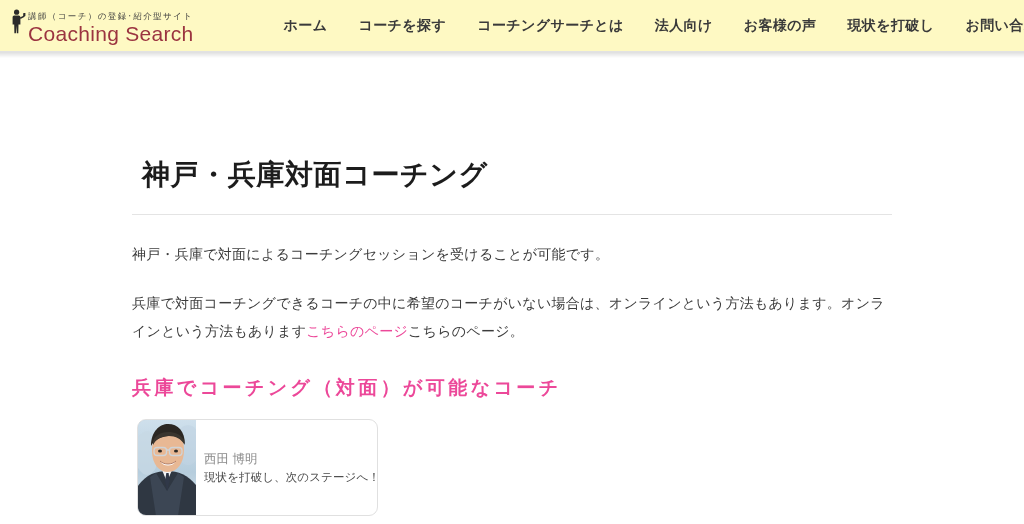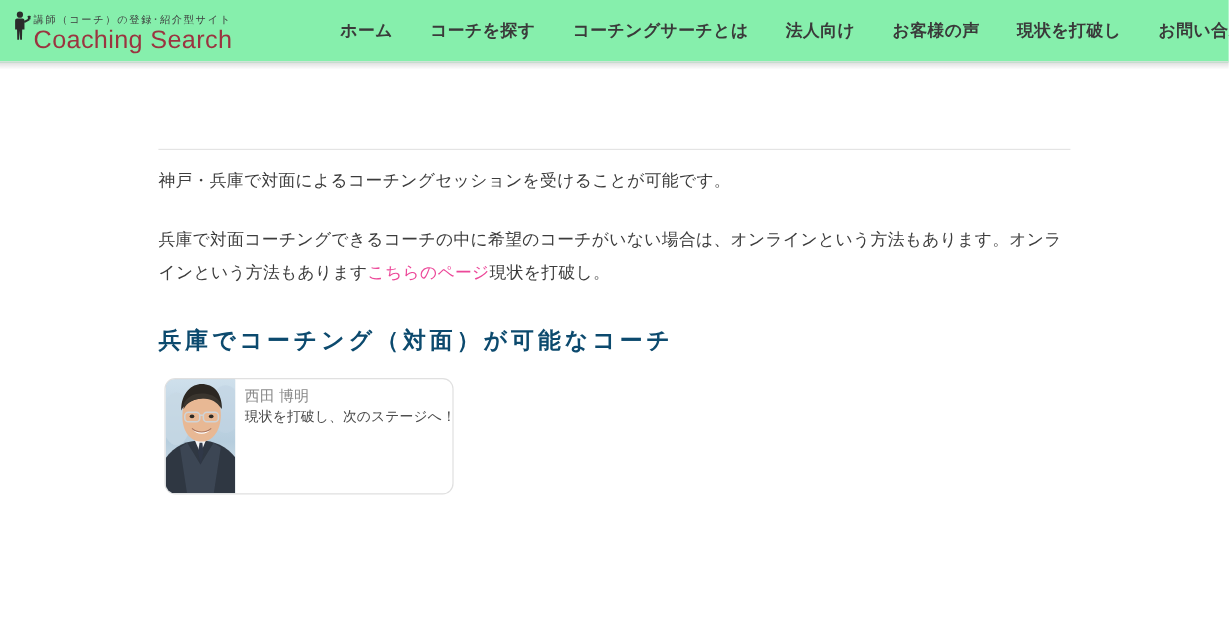--- a/index.html
+++ b/index.html
@@ -12,21 +12,21 @@
     background: #ffffff;
     font-family: "Liberation Sans", "DejaVu Sans", sans-serif;
     color: #333333;
     overflow: hidden;
     position: relative;
   }
 
   
   .site-header {
     height: 52px;
-    background: #86efac;
+    background: #fef9c3;
     display: flex;
     align-items: center;
     position: relative;
     box-sizing: border-box;
   }
   .site-header::after {
     content: "";
     position: absolute;
     left: 0; right: 0; bottom: -6px;
     height: 6px;
@@ -114,35 +114,35 @@
   .title-rule {
     border: 0;
     border-top: 1px solid #e4e4e4;
     margin: 20px 0 0 0;
   }
 
   .body-text {
     font-size: 14px;
     line-height: 1.95;
     color: #3c3c3c;
-    margin: 12px 0 0 0;
+    margin: 26px 0 0 0;
     letter-spacing: 0.25px;
   }
   .body-text.second { margin-top: 20px; }
   .body-text.third  { margin-top: 22px; }
 
   .inline-link {
     color: #ec4899;
     text-decoration: none;
   }
 
   .section-title {
     font-size: 19px;
     font-weight: bold;
-    color: #0c4a6e;
+    color: #ec4899;
     letter-spacing: 3.4px;
     margin: 30px 0 16px 0;
   }
 
   
   .coach-list {
     margin-top: 18px;
     padding-left: 5px;
   }
   .coach-card {
@@ -169,20 +169,21 @@
     flex: 1 1 auto;
     padding: 6px 6px 4px 8px;
     min-width: 0;
   }
   .coach-name {
     font-size: 12.5px;
     color: #8a8a8a;
     line-height: 1.35;
     margin-bottom: 1px;
     white-space: nowrap;
+    margin-top: 25px;
   }
   .coach-desc {
     font-size: 11.5px;
     color: #4a4a4a;
     line-height: 1.52;
     letter-spacing: 0.1px;
   }
   .coach-desc span { display: block; white-space: nowrap; }
 </style>
 </head>
@@ -214,26 +215,27 @@
     <a class="nav-link" href="#">現状を打破し</a>
     <a class="nav-link" href="#">お問い合わせ</a>
   </nav>
 
   <div class="header-rule"></div>
 </header>
 
 <div class="page-wrap">
   <main class="content">
 
+    <h1 class="page-title">神戸・兵庫対面コーチング</h1>
     <hr class="title-rule">
 
     <p class="body-text first">神戸・兵庫で対面によるコーチングセッションを受けることが可能です。</p>
 
 
-    <p class="body-text third"><span>兵庫で対面コーチングできるコーチの中に希望のコーチがいない場合は、オンラインという方法もあります。オンラインという方法もあります</span><a class="inline-link" href="#">こちらのページ</a><span>現状を打破し。</span></p>
+    <p class="body-text third"><span>兵庫で対面コーチングできるコーチの中に希望のコーチがいない場合は、オンラインという方法もあります。オンラインという方法もあります</span><a class="inline-link" href="#">こちらのページ</a><span>こちらのページ。</span></p>
 
     <h2 class="section-title">兵庫でコーチング（対面）が可能なコーチ</h2>
 
     <div class="coach-list">
       <a class="coach-card" href="#">
 
         <div class="coach-photo">
           <svg viewBox="0 0 58 97" preserveAspectRatio="xMidYMid slice" xmlns="http://www.w3.org/2000/svg" aria-hidden="true">
             <defs>
               <linearGradient id="bgSky" x1="0" y1="0" x2="0" y2="1">

